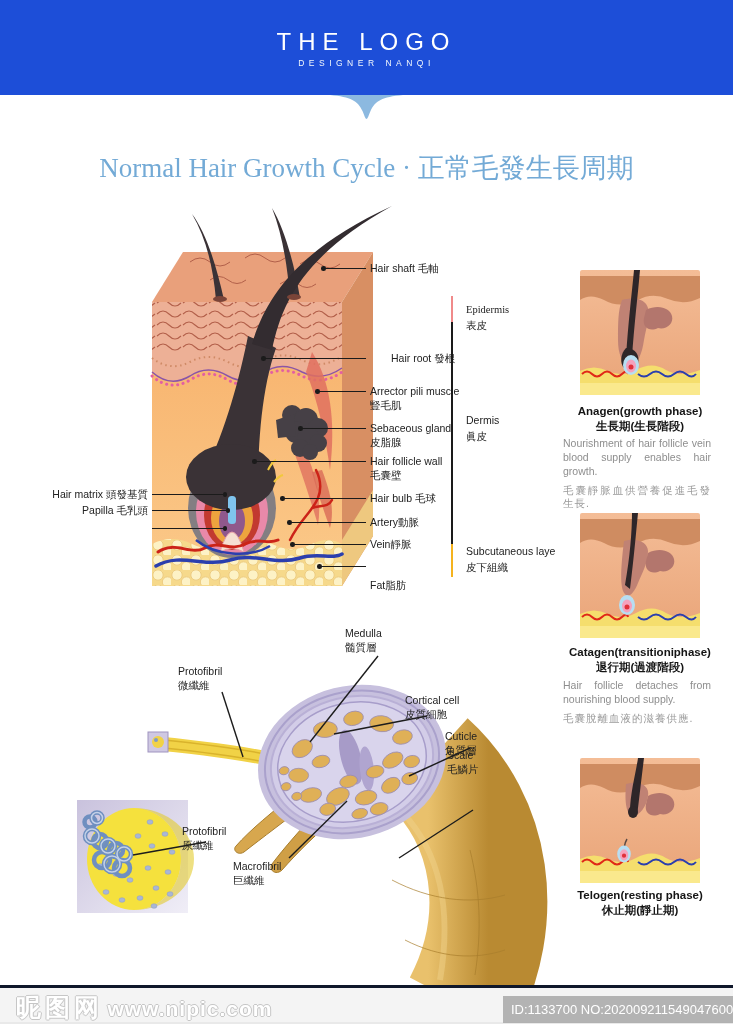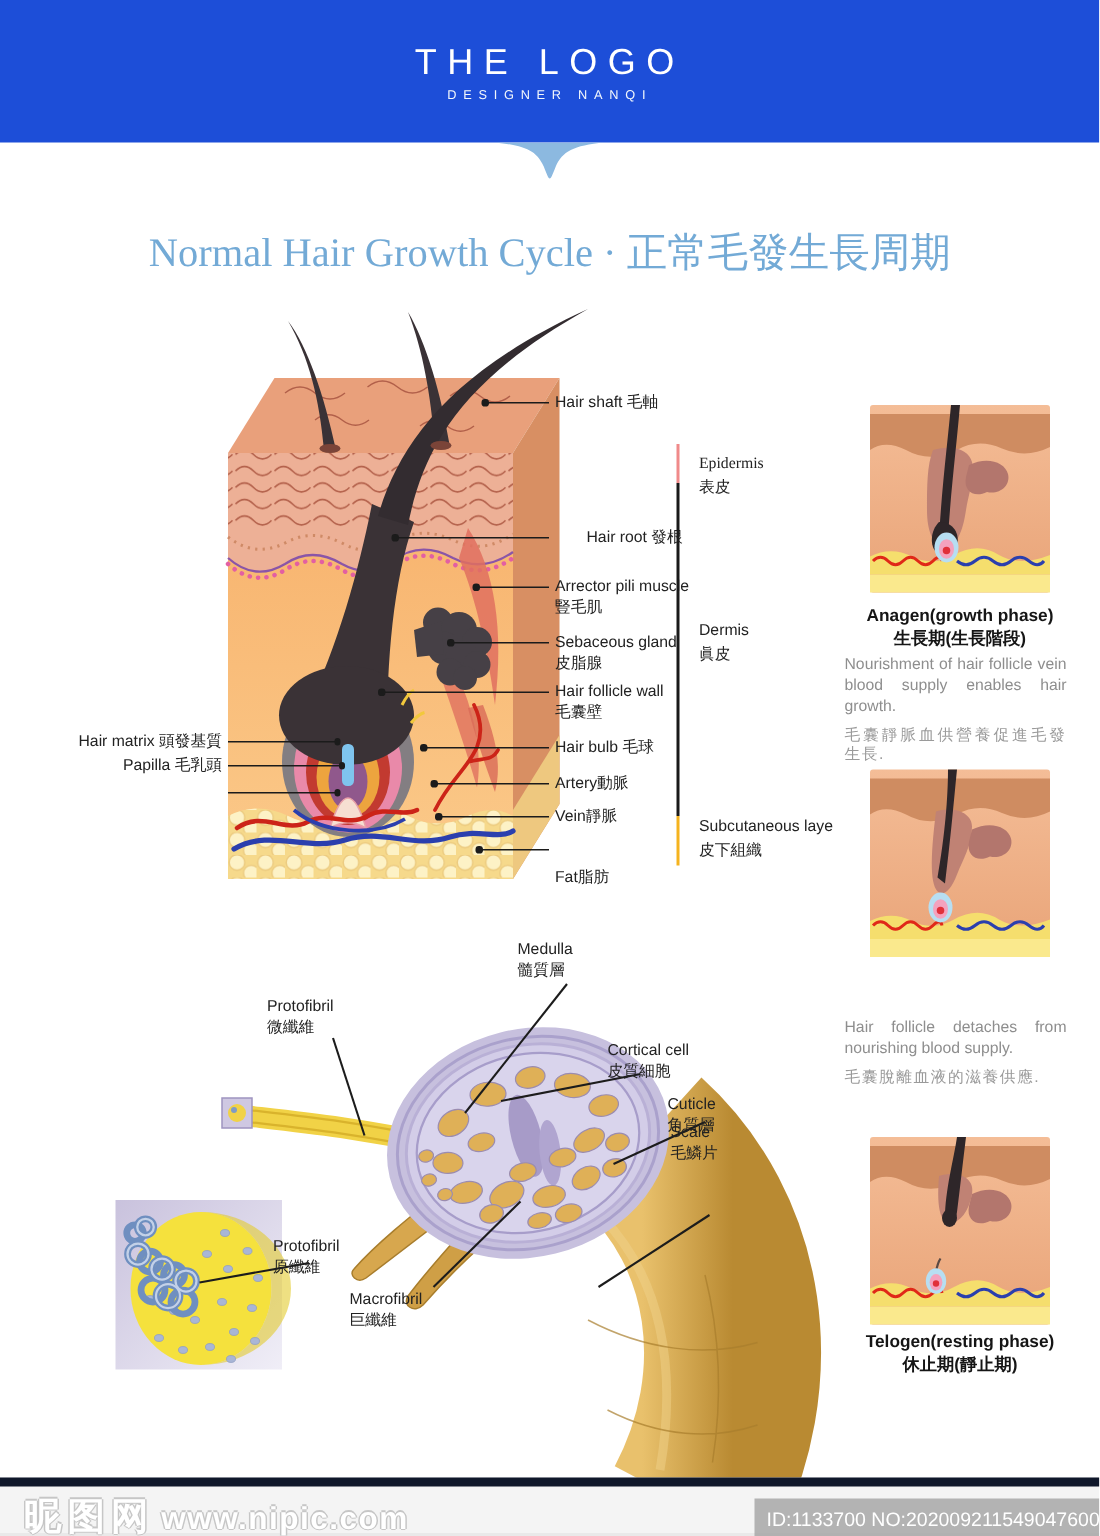--- a/index.html
+++ b/index.html
@@ -26,21 +26,21 @@
   .seg{position:absolute;left:451px;width:2px;}
   .layer-lbl{position:absolute;left:466px;font-size:10.5px;line-height:1.5;color:#222;white-space:pre-line;}
   
   .phase-title{position:absolute;left:560px;width:160px;text-align:center;font-weight:bold;
                color:#151515;font-size:11.5px;line-height:1.3;white-space:pre-line;}
   .phase-desc{position:absolute;left:563px;width:148px;font-size:10.5px;color:#8e8e8e;
               text-align:justify;line-height:1.32;}
   .phase-desc .zh{display:block;margin-top:5px;color:#9a9a9a;letter-spacing:1px;}
   
   .wm{position:absolute;left:0;top:985px;width:733px;height:39px;background:#f4f4f4;
-      border-top:6px solid #0f172a;border-bottom:2px solid #e9e9e9;box-sizing:border-box;}
+      border-top:3px solid #0f172a;border-bottom:2px solid #e9e9e9;box-sizing:border-box;}
   .wm-logo{position:absolute;left:16px;top:3px;color:#fff;font-weight:bold;
            text-shadow:-1px 0 #c6c6c6,1px 0 #c6c6c6,0 -1px #c6c6c6,0 1px #c6c6c6;}
   .wm-site{font-size:25px;letter-spacing:4px;}
   .wm-url{font-size:21px;letter-spacing:1px;}
   .wm-id{position:absolute;right:0;top:8px;width:230px;height:27px;line-height:27px;
          background:rgba(167,167,167,.85);color:#fff;font-size:13px;padding-left:8px;
          box-sizing:border-box;white-space:nowrap;}
   svg{display:block;}
 </style>
 </head>
@@ -328,20 +328,21 @@
   <div class="seg" style="top: 544px; height: 33px; background: rgb(245, 179, 30);"></div>
   <div class="layer-lbl" style="top:302px;font-family:Liberation Serif, serif;">Epidermis
 表皮</div>
   <div class="layer-lbl" style="top:413px;">Dermis
 眞皮</div>
   <div class="layer-lbl" style="top:544px;">Subcutaneous laye
 皮下組織</div>
 
   <div class="phase-title" style="top:404px;"><span>Anagen(growth phase)</span><br><span>生長期(生長階段)</span></div>
   <div class="phase-desc" style="top:437px;"><span>Nourishment of hair follicle vein blood supply enables hair growth.</span><span class="zh">毛囊靜脈血供營養促進毛發生長.</span></div>
+  <div class="phase-title" style="top:645px;"><span>Catagen(transitioniphase)</span><br><span>退行期(過渡階段)</span></div>
   <div class="phase-desc" style="top:679px;"><span>Hair follicle detaches from nourishing blood supply.</span><span class="zh">毛囊脫離血液的滋養供應.</span></div>
   <div class="phase-title" style="top:888px;"><span>Telogen(resting phase)</span><br><span>休止期(靜止期)</span></div>
 
   <div class="lbl c" style="left:345px;top:626px;width:90px;">Medulla
 髓質層</div>
   <div class="lbl c" style="left:178px;top:664px;width:90px;">Protofibril
 微纖維</div>
   <div class="lbl c" style="left:405px;top:693px;width:90px;">Cortical cell
 皮質細胞</div>
   <div class="lbl c" style="left:445px;top:729px;width:80px;">Cuticle

